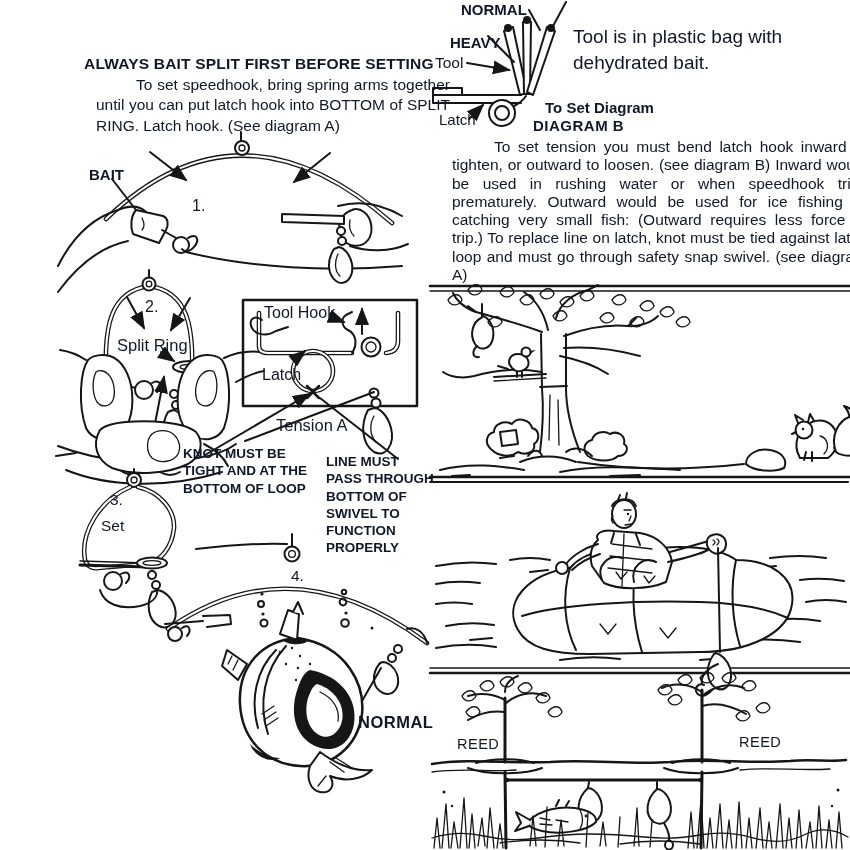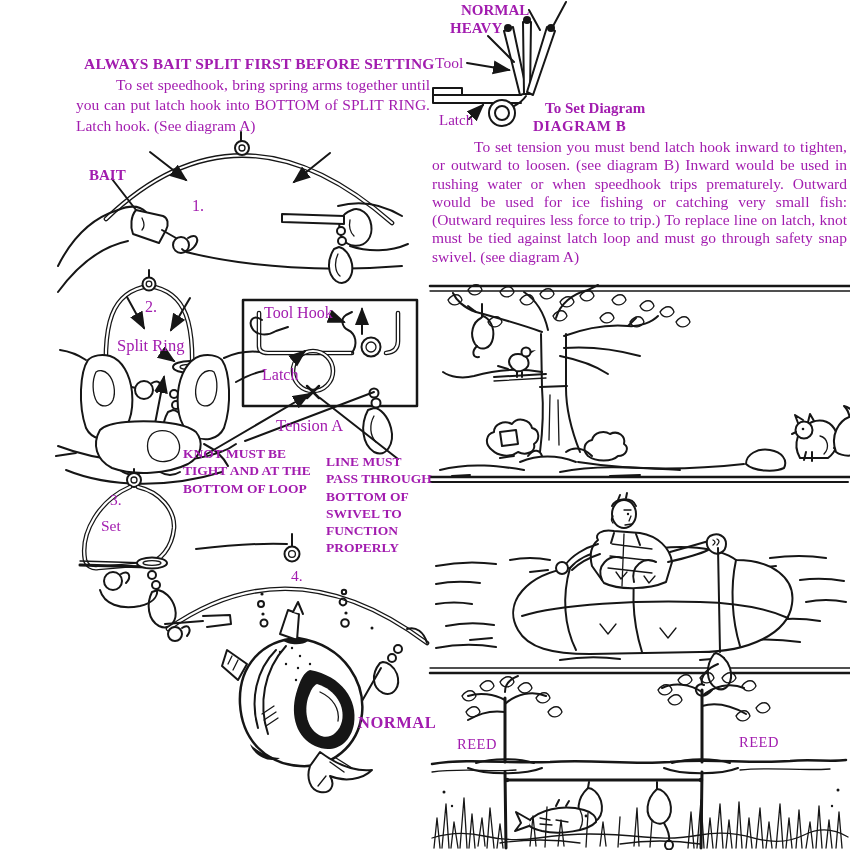--- a/index.html
+++ b/index.html
@@ -1,21 +1,21 @@
 <!DOCTYPE html>
 <html><head>
 <meta charset="utf-8">
 <style>
   html,body{margin:0;padding:0;background:#888;}
   .page{position:relative;width:850px;height:850px;background:#fff;overflow:hidden;margin:0 auto;}
   .page svg{position:absolute;left:0;top:0;}
-  .lbl{position:absolute;color:#a21caf;font-family:Liberation Serif, serif;line-height:1.2;}
+  .lbl{position:absolute;color:#0f172a;font-family:Liberation Sans, sans-serif;line-height:1.2;}
   .b{font-weight:bold;}
   .pre{white-space:pre-line;}
-  .j{text-align:justify;}
+  .j{text-align:justify;margin-left:20px;}
   
   svg path,svg line,svg circle,svg ellipse,svg polygon{stroke:#161616;stroke-width:2;fill:none;stroke-linecap:round;stroke-linejoin:round;}
   svg .t{stroke-width:4.6;}
   svg .wi{stroke:#ffffff;stroke-width:2.1;}
   svg .f{fill:#161616;stroke:none;}
   svg .wf{fill:#ffffff;}
   svg .th{stroke-width:1.3;}
   svg .s3{stroke-width:3;}
   svg .s25{stroke-width:2.5;}
 </style>
@@ -341,22 +341,23 @@
     <circle cx="452" cy="806" r="1.2" class="f"></circle>
         <circle cx="832" cy="806" r="1.2" class="f"></circle>
   </g>
 </svg>
 
   <div class="lbl b" style="left:84px;top:55px;font-size:15.5px;white-space:nowrap;letter-spacing:.2px">ALWAYS BAIT SPLIT FIRST BEFORE SETTING</div>
 
   <div class="lbl j" style="left:76px;top:75px;width:354px;font-size:15.5px;line-height:1.32;text-indent:40px">To set speedhook, bring spring arms together until you can put latch hook into BOTTOM of SPLIT RING. Latch hook. (See diagram A)</div>
 
   <div class="lbl b" style="left:461px;top:1px;font-size:15px">NORMAL</div>
-  <div class="lbl b" style="left:450px;top:19px;font-size:15px">HEAVY</div>
+  <div class="lbl b" style="left:450px;top:34px;font-size:15px">HEAVY</div>
   <div class="lbl" style="left:435px;top:54px;font-size:15.5px">Tool</div>
+  <div class="lbl" style="left:573px;top:24px;width:240px;font-size:19px;line-height:1.35">Tool is in plastic bag with dehydrated bait.</div>
   <div class="lbl b" style="left:545px;top:99px;font-size:15px">To Set Diagram</div>
   <div class="lbl b" style="left:533px;top:117px;font-size:15px;letter-spacing:.5px">DIAGRAM B</div>
   <div class="lbl" style="left:439px;top:111px;font-size:15px">Latch</div>
 
   <div class="lbl j" style="left:432px;top:138px;width:415px;font-size:15.5px;line-height:1.18;text-indent:42px">To set tension you must bend latch hook inward to tighten, or outward to loosen.  (see diagram B)  Inward would be used in rushing water or when speedhook trips prematurely.  Outward would be used for ice fishing or catching very small fish: (Outward requires less force to trip.)  To replace line on latch, knot must be tied against latch loop and must go through safety snap swivel. (see diagram A)</div>
 
   <div class="lbl b" style="left:89px;top:166px;font-size:15px">BAIT</div>
   <div class="lbl" style="left:192px;top:196px;font-size:16px">1.</div>
   <div class="lbl" style="left:145px;top:297px;font-size:16px">2.</div>
   <div class="lbl" style="left:117px;top:336px;font-size:16.5px">Split Ring</div>

